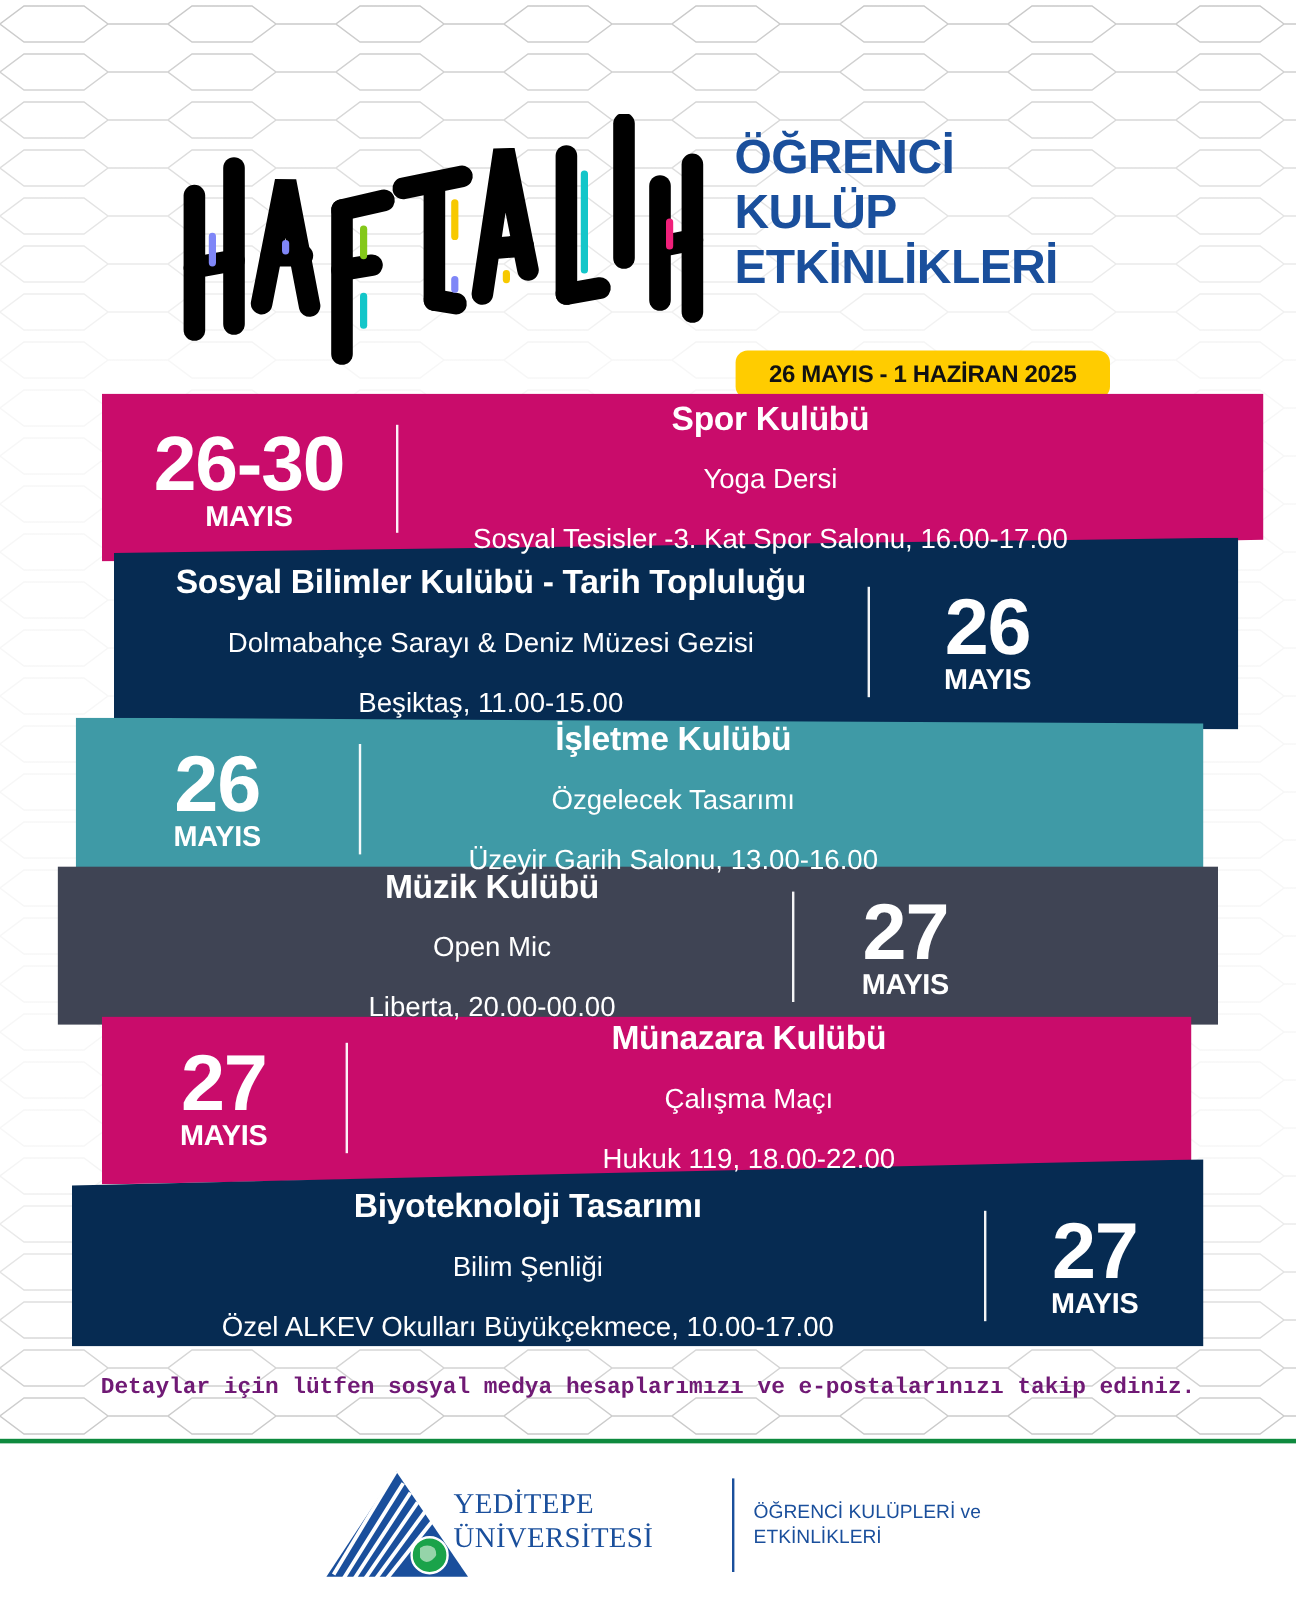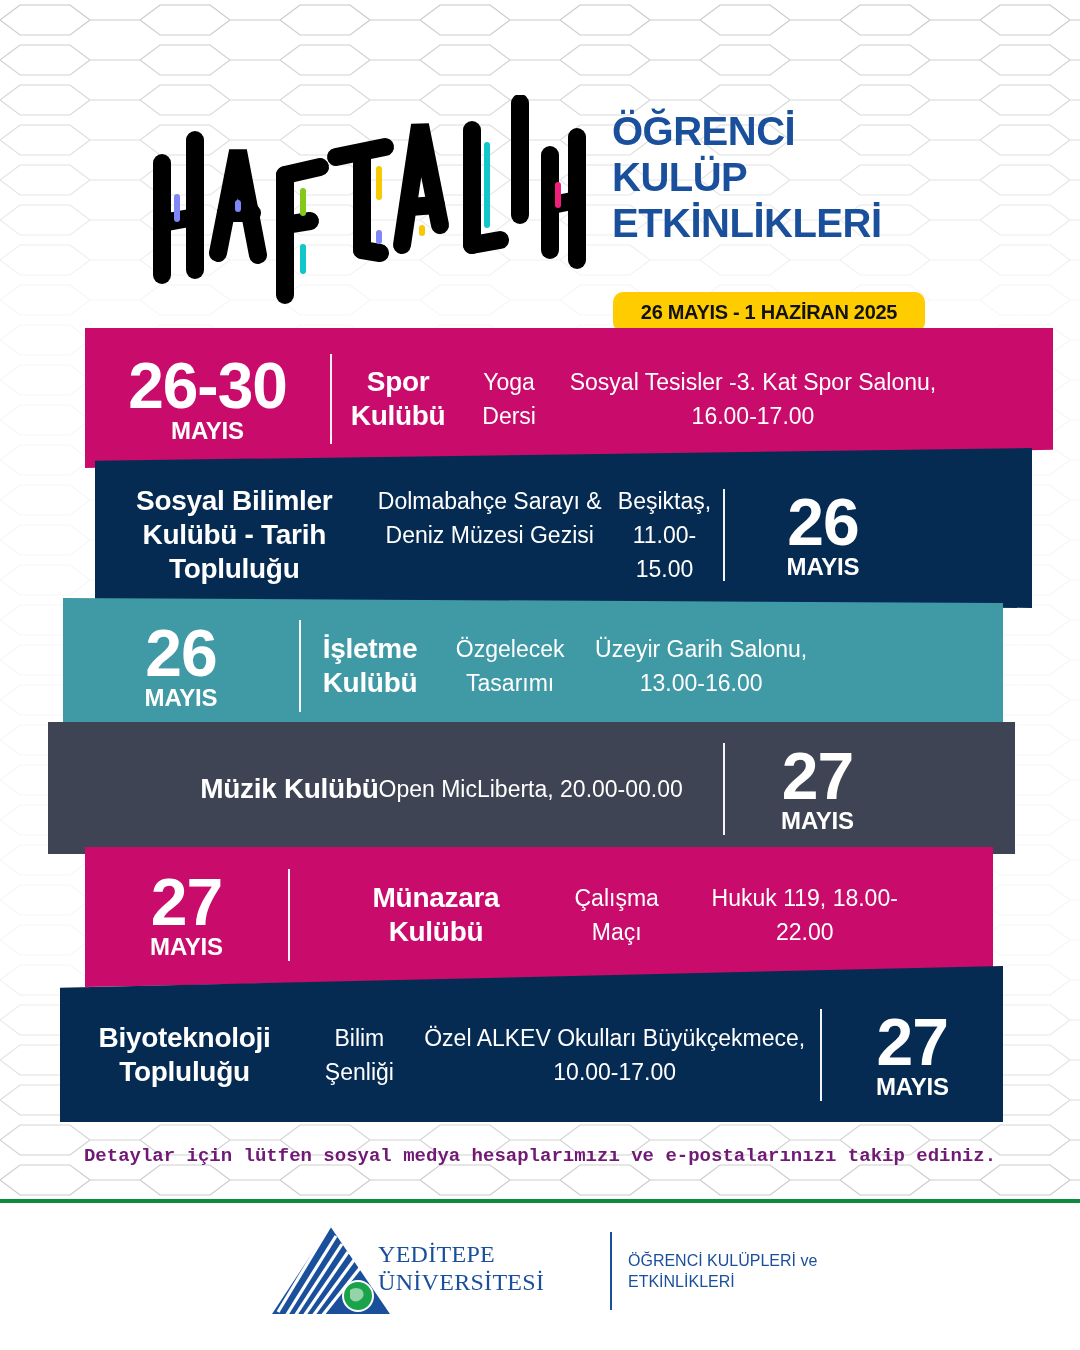--- a/index.html
+++ b/index.html
@@ -33,21 +33,21 @@
     position: absolute; color: #fff; z-index: 3;
     display: flex; align-items: center;
   }
   .band .date-block {
     display: flex; flex-direction: column; align-items: center; justify-content: center;
     font-weight: 700;
   }
   .band .date-num { font-size: 66px; line-height: 64px; letter-spacing: -1px; }
   .band .date-month { font-size: 24px; line-height: 26px; letter-spacing: -0.2px; }
   .band .divider { width: 2px; background: #fff; opacity: 0.95; }
-  .band .info { text-align: center; display: flex; flex-direction: row; justify-content: center; }
+  .band .info { text-align: center; display: flex; flex-direction: column; justify-content: center; gap: 16px; }
   .band .club { font-weight: 700; font-size: 28px; line-height: 34px; letter-spacing: -0.3px; }
   .band .event { font-size: 23px; line-height: 34px; }
   .band .place { font-size: 23px; line-height: 34px; }
   .b1-shape { position: absolute; left: 85px; top: 328px; width: 968px; height: 140px; background: #c90c6b;
         clip-path: polygon(0 0, 100% 0, 100% 87%, 0 100%); z-index: 3; }
   .b2-shape { position: absolute; left: 95px; top: 448px; width: 937px; height: 160px; background: #062b52;
         clip-path: polygon(0 8%, 100% 0, 100% 100%, 0 95%); z-index: 4; }
   .b3-shape { position: absolute; left: 63px; top: 598px; width: 940px; height: 125px; background: #3f9aa6;
         clip-path: polygon(0 0, 100% 4%, 100% 100%, 0 100%); z-index: 5; }
   .b4-shape { position: absolute; left: 48px; top: 722px; width: 967px; height: 132px; background: #3f4454;
@@ -186,21 +186,21 @@
   </div>
   <div class="divider" style="height:92px;"></div>
   <div class="info" style="width:520px;">
     <div class="club">İşletme Kulübü</div>
     <div class="event">Özgelecek Tasarımı</div>
     <div class="place">Üzeyir Garih Salonu, 13.00-16.00</div>
   </div>
 </div>
 
 <div class="content band" style="left:48px; top:730px; width:967px; height:118px;">
-  <div class="info" style="width:675px; padding-left:112px;">
+  <div class="info" style="width:612px; padding-left:112px;">
     <div class="club">Müzik Kulübü</div>
     <div class="event">Open Mic</div>
     <div class="place">Liberta, 20.00-00.00</div>
   </div>
   <div class="divider" style="height:92px;"></div>
   <div class="date-block" style="width:185px;">
     <div class="date-num">27</div>
     <div class="date-month">MAYIS</div>
   </div>
 </div>
@@ -213,21 +213,21 @@
   <div class="divider" style="height:92px;"></div>
   <div class="info" style="width:600px;margin-left:34px;">
     <div class="club">Münazara Kulübü</div>
     <div class="event">Çalışma Maçı</div>
     <div class="place">Hukuk 119, 18.00-22.00</div>
   </div>
 </div>
 
 <div class="content band" style="left:60px; top:995px; width:943px; height:120px;">
   <div class="info" style="width:775px;">
-    <div class="club">Biyoteknoloji Topluluğu</div>
+    <div class="club">Biyoteknoloji Tasarımı</div>
     <div class="event">Bilim Şenliği</div>
     <div class="place">Özel ALKEV Okulları Büyükçekmece, 10.00-17.00</div>
   </div>
   <div class="divider" style="height:92px;"></div>
   <div class="date-block" style="width:185px;">
     <div class="date-num">27</div>
     <div class="date-month">MAYIS</div>
   </div>
 </div>
 

